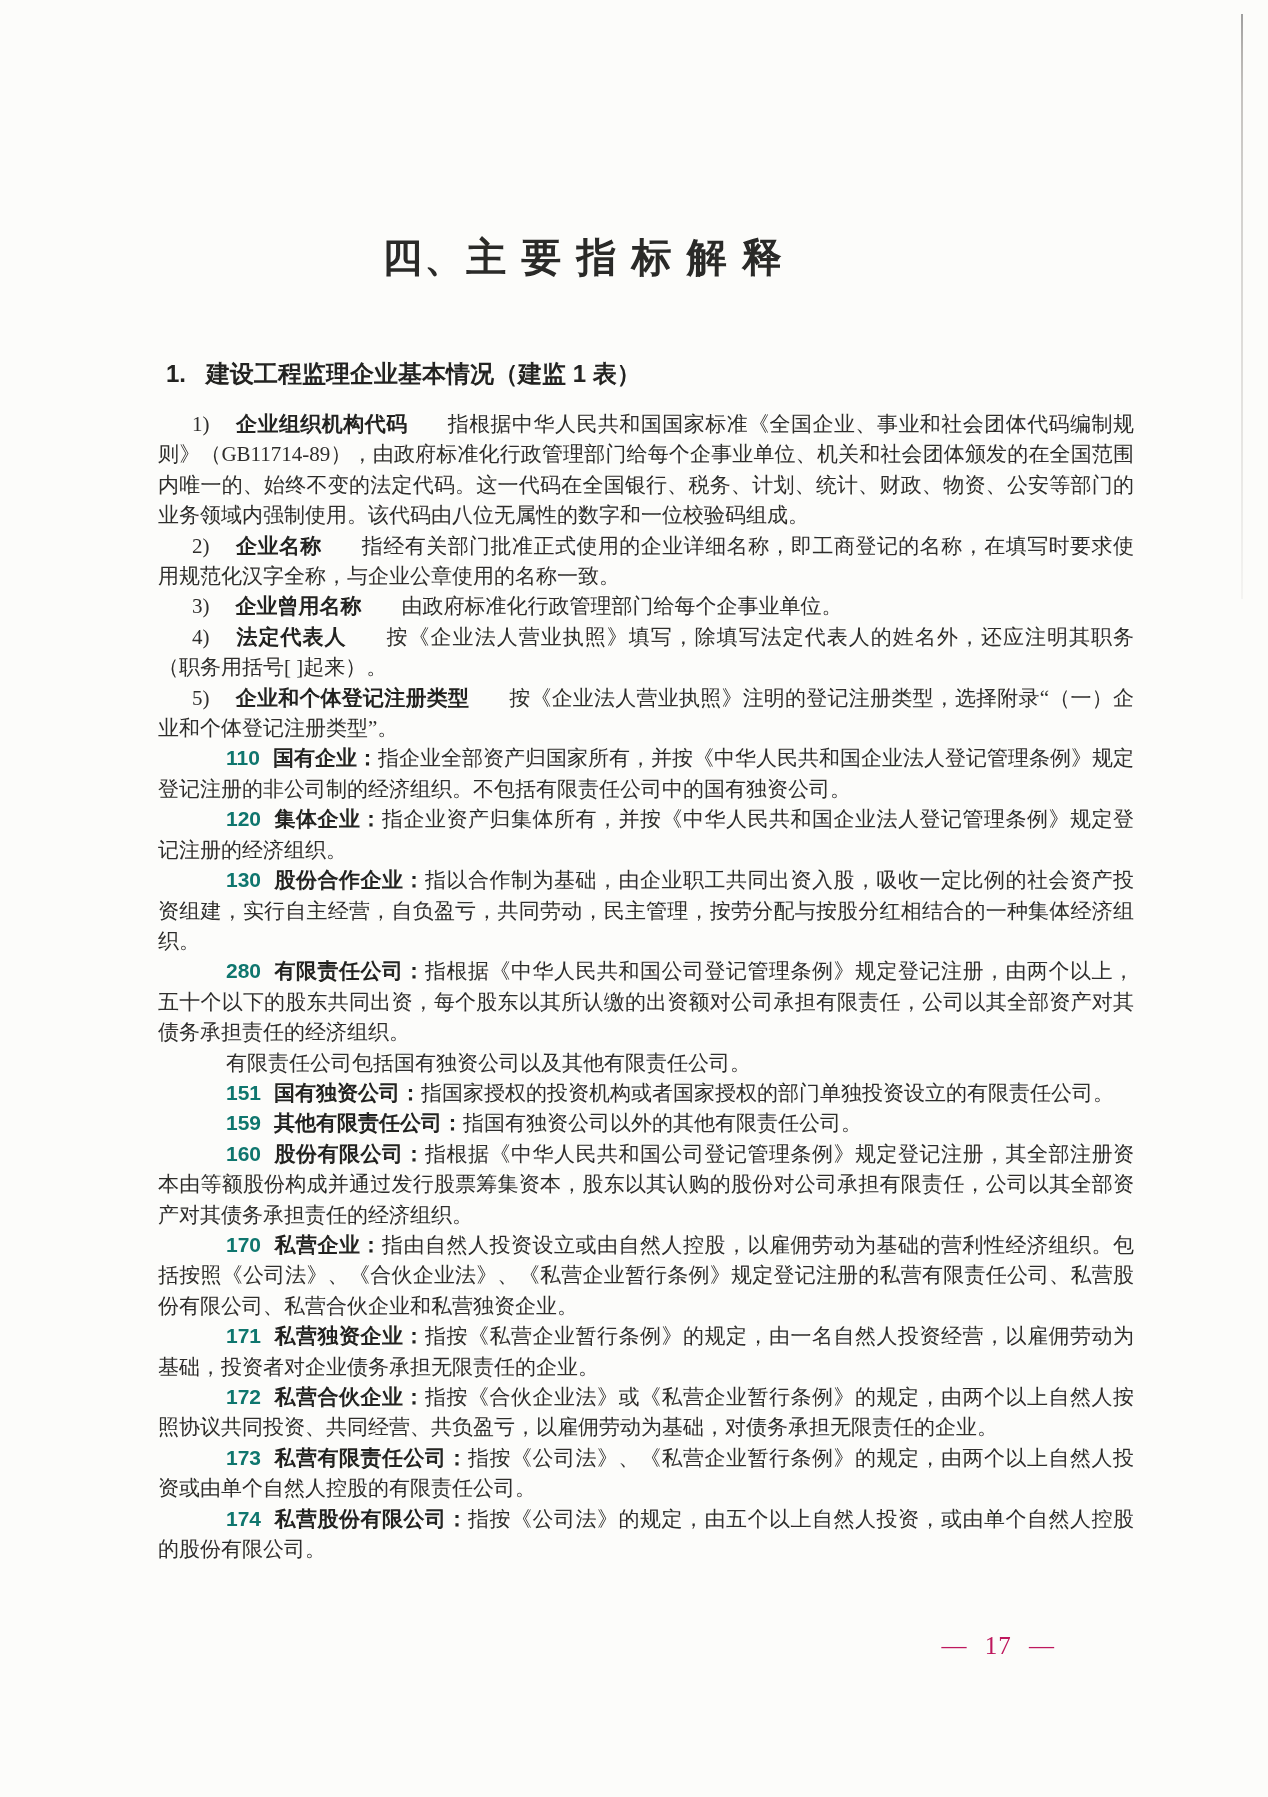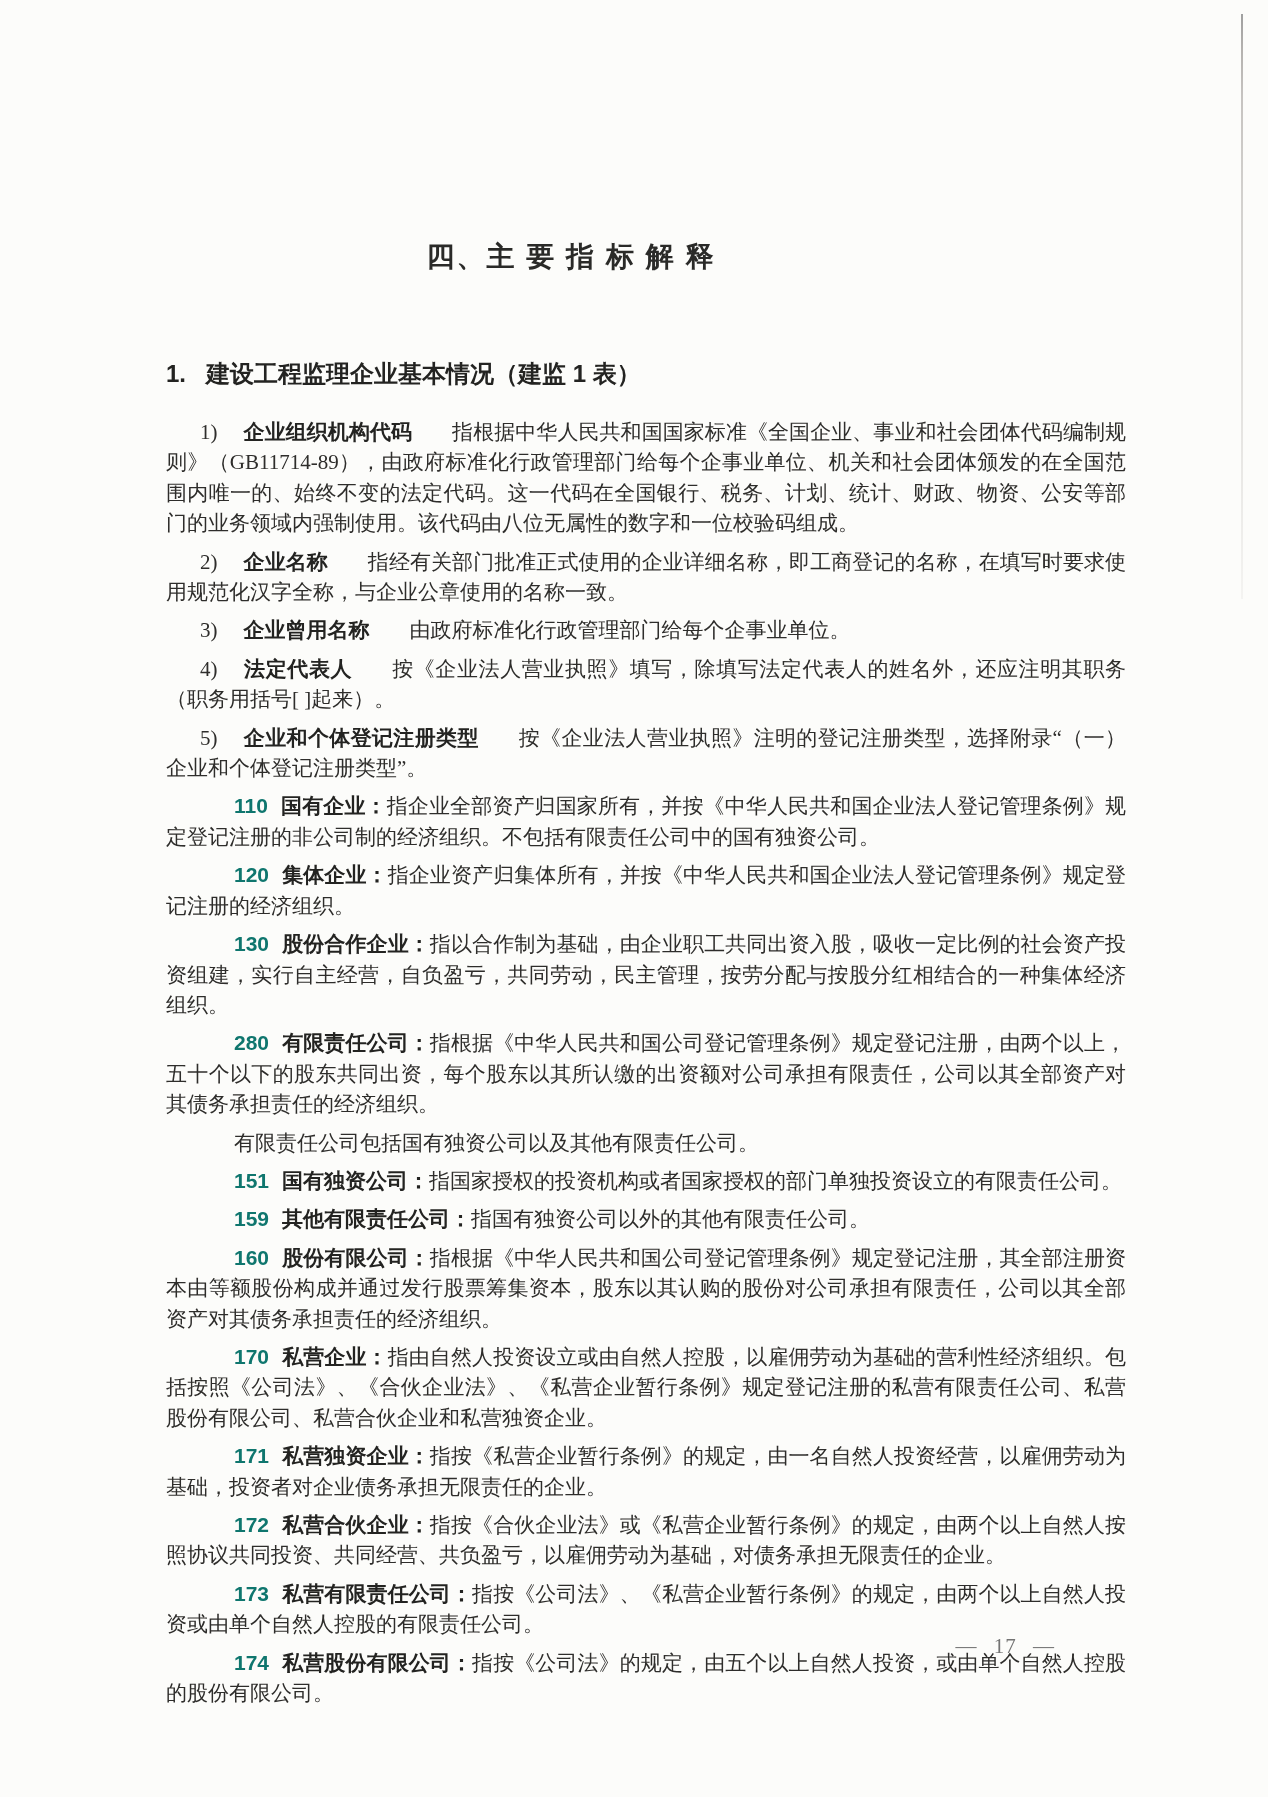--- a/index.html
+++ b/index.html
@@ -16,66 +16,66 @@
   
   .scan-line {
     position:absolute; left:1241px; top:14px;
     width:2px; height:585px;
     background:linear-gradient(to bottom,
       #8f8f8f 0%, #a7a4a1 6%, #bcb9b6 14%,
       #cac8c5 30%, #d8d6d3 55%, rgba(214,212,209,0.25) 100%);
     opacity:.85;
   }
   .doc-title {
-    position:absolute; top:238px; left:0;
+    position:absolute; top:238px; left:12px;
     width:1142px;
     text-align:center;
     font-family:"Liberation Sans","DejaVu Sans",sans-serif;
     font-weight:700;
-    font-size:28px; line-height:38px;
+    font-size:40px; line-height:38px;
     letter-spacing:2px;
     color:#2a2a28;
     white-space:pre;
   }
   .section-heading {
     position:absolute; top:349px; left:158px;
     font-family:"Liberation Sans","DejaVu Sans",sans-serif;
     font-weight:700;
     font-size:24px; line-height:34px;
     color:#232321;
     margin:8px;
   }
   .section-heading .sec-num { margin-right:20px; }
   .content {
     position:absolute; top:409px; left:158px;
     width:976px;
     font-size:21px; line-height:30.4px;
     text-align:justify;
     word-break:break-all;
   }
-  .content p.para { margin:8px; padding:0; }
+  .content p.para { margin:0; padding:0; }
   .para.numbered { text-indent:34px; }
   .para.code     { text-indent:68px; }
   .para.plain-indent { text-indent:68px; }
   .num { color:#2e2d2b; }
   .para.numbered .num { margin-right:26px; }
   .para.code .num {
     font-family:"Liberation Sans","DejaVu Sans",sans-serif;
     font-weight:700; color:#0f766e;
     margin-right:13px;
   }
   .label {
     font-family:"Liberation Sans","DejaVu Sans",sans-serif;
     font-weight:700; color:#232321;
   }
   .para.numbered .label { margin-right:40px; }
   .page-footer {
     position:absolute; top:1630px; right:213px;
-    font-size:21px; line-height:32px;
-    color:#737373;
+    font-size:25px; line-height:32px;
+    color:#be185d;
     word-spacing:10px;
     letter-spacing:1px;
     white-space:pre;
   }
 </style>
 </head>
 <body>
 
 <div class="page">
   <div class="scan-line"></div>

